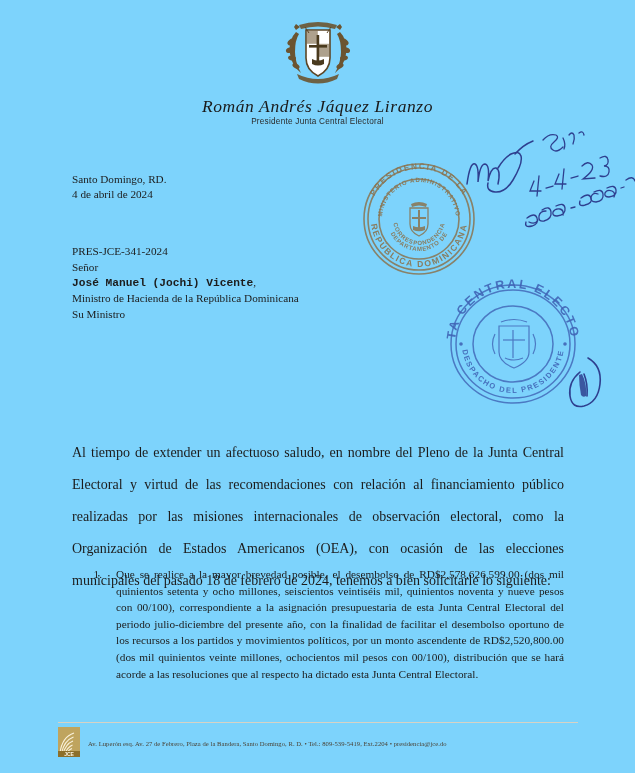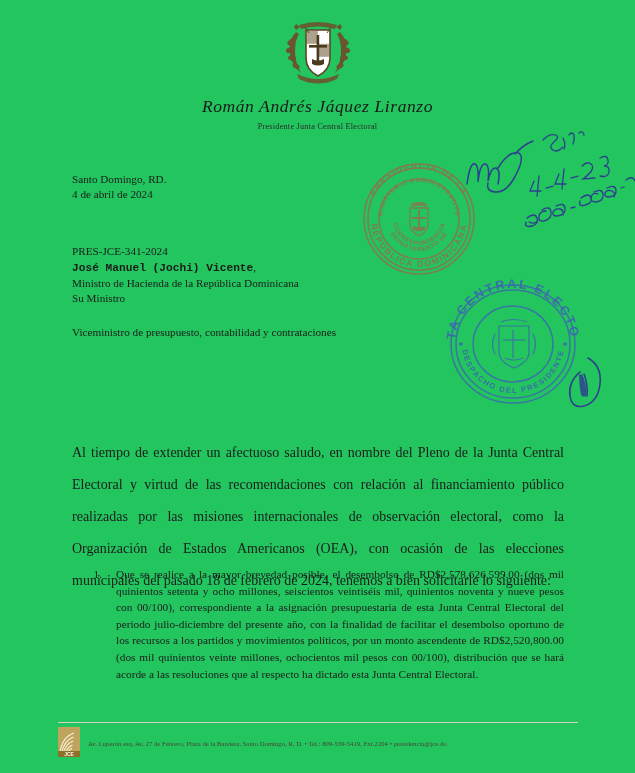--- a/index.html
+++ b/index.html
@@ -12,21 +12,21 @@
     height: 773px;
     position: relative;
     overflow: hidden;
     font-family: "Liberation Serif", serif;
     color: #1c1c1c;
   }
 
   .page {
     position: absolute;
     inset: 0;
-    background: #22c55e;
+    background: #7dd3fc;
   }
 
   
   .letterhead {
     position: absolute;
     top: 18px;
     left: 0;
     width: 635px;
     text-align: center;
   }
@@ -39,25 +39,24 @@
   .lh-name {
     font-family: "Liberation Serif", serif;
     font-style: italic;
     font-size: 17.5px;
     letter-spacing: 0.6px;
     color: #1a1a1a;
     margin-top: 8px;
     white-space: nowrap;
   }
   .lh-title {
-    font-family: Liberation Serif, serif;
+    font-family: Liberation Sans, sans-serif;
     font-size: 8.2px;
     letter-spacing: 0.25px;
     color: #2a2a2a;
-    margin-top: 5px;
   }
 
   
   .block {
     position: absolute;
     left: 72px;
     font-size: 11.2px;
     line-height: 15.2px;
     color: #1c1c1c;
   }
@@ -225,27 +224,27 @@
   <div class="block" id="date-block">
     <span class="ln">Santo Domingo, RD.</span>
     <span class="ln">4 de abril de 2024</span>
   </div>
 
   <div class="block" id="ref-block">
     <span class="ln">PRES-JCE-341-2024</span>
   </div>
 
   <div class="block" id="recipient-1">
+    <span class="ln">Señor</span>
     <span class="ln"><span class="bold">José Manuel (Jochi) Vicente</span><span>,</span></span>
     <span class="ln">Ministro de Hacienda de la República Dominicana</span>
     <span class="ln">Su Ministro</span>
   </div>
 
   <div class="block" id="recipient-2">
-    <span class="ln">Viceministro de presupuesto, contabilidad y contrataciones</span>
   </div>
 
 
   <div class="body-par">Al tiempo de extender un afectuoso saludo, en nombre del Pleno de la Junta Central Electoral y virtud de las recomendaciones con relación al financiamiento público realizadas por las misiones internacionales de observación electoral, como la Organización de Estados Americanos (OEA), con ocasión de las elecciones municipales del pasado 18 de febrero de 2024, tenemos a bien solicitarle lo siguiente:</div>
 
   <div class="numbered-list">
     <div class="li-row">
       <div class="li-num">1.</div>
       <div class="li-text">Que se realice a la mayor brevedad posible, el desembolso de RD$2,578,626,599.00 (dos mil quinientos setenta y ocho millones, seiscientos veintiséis mil, quinientos noventa y nueve pesos con 00/100), correspondiente a la asignación presupuestaria de esta Junta Central Electoral del periodo julio-diciembre del presente año, con la finalidad de facilitar el desembolso oportuno de los recursos a los partidos y movimientos políticos, por un monto ascendente de RD$2,520,800.00 (dos mil quinientos veinte millones, ochocientos mil pesos con 00/100), distribución que se hará acorde a las resoluciones que al respecto ha dictado esta Junta Central Electoral.</div>
     </div>

